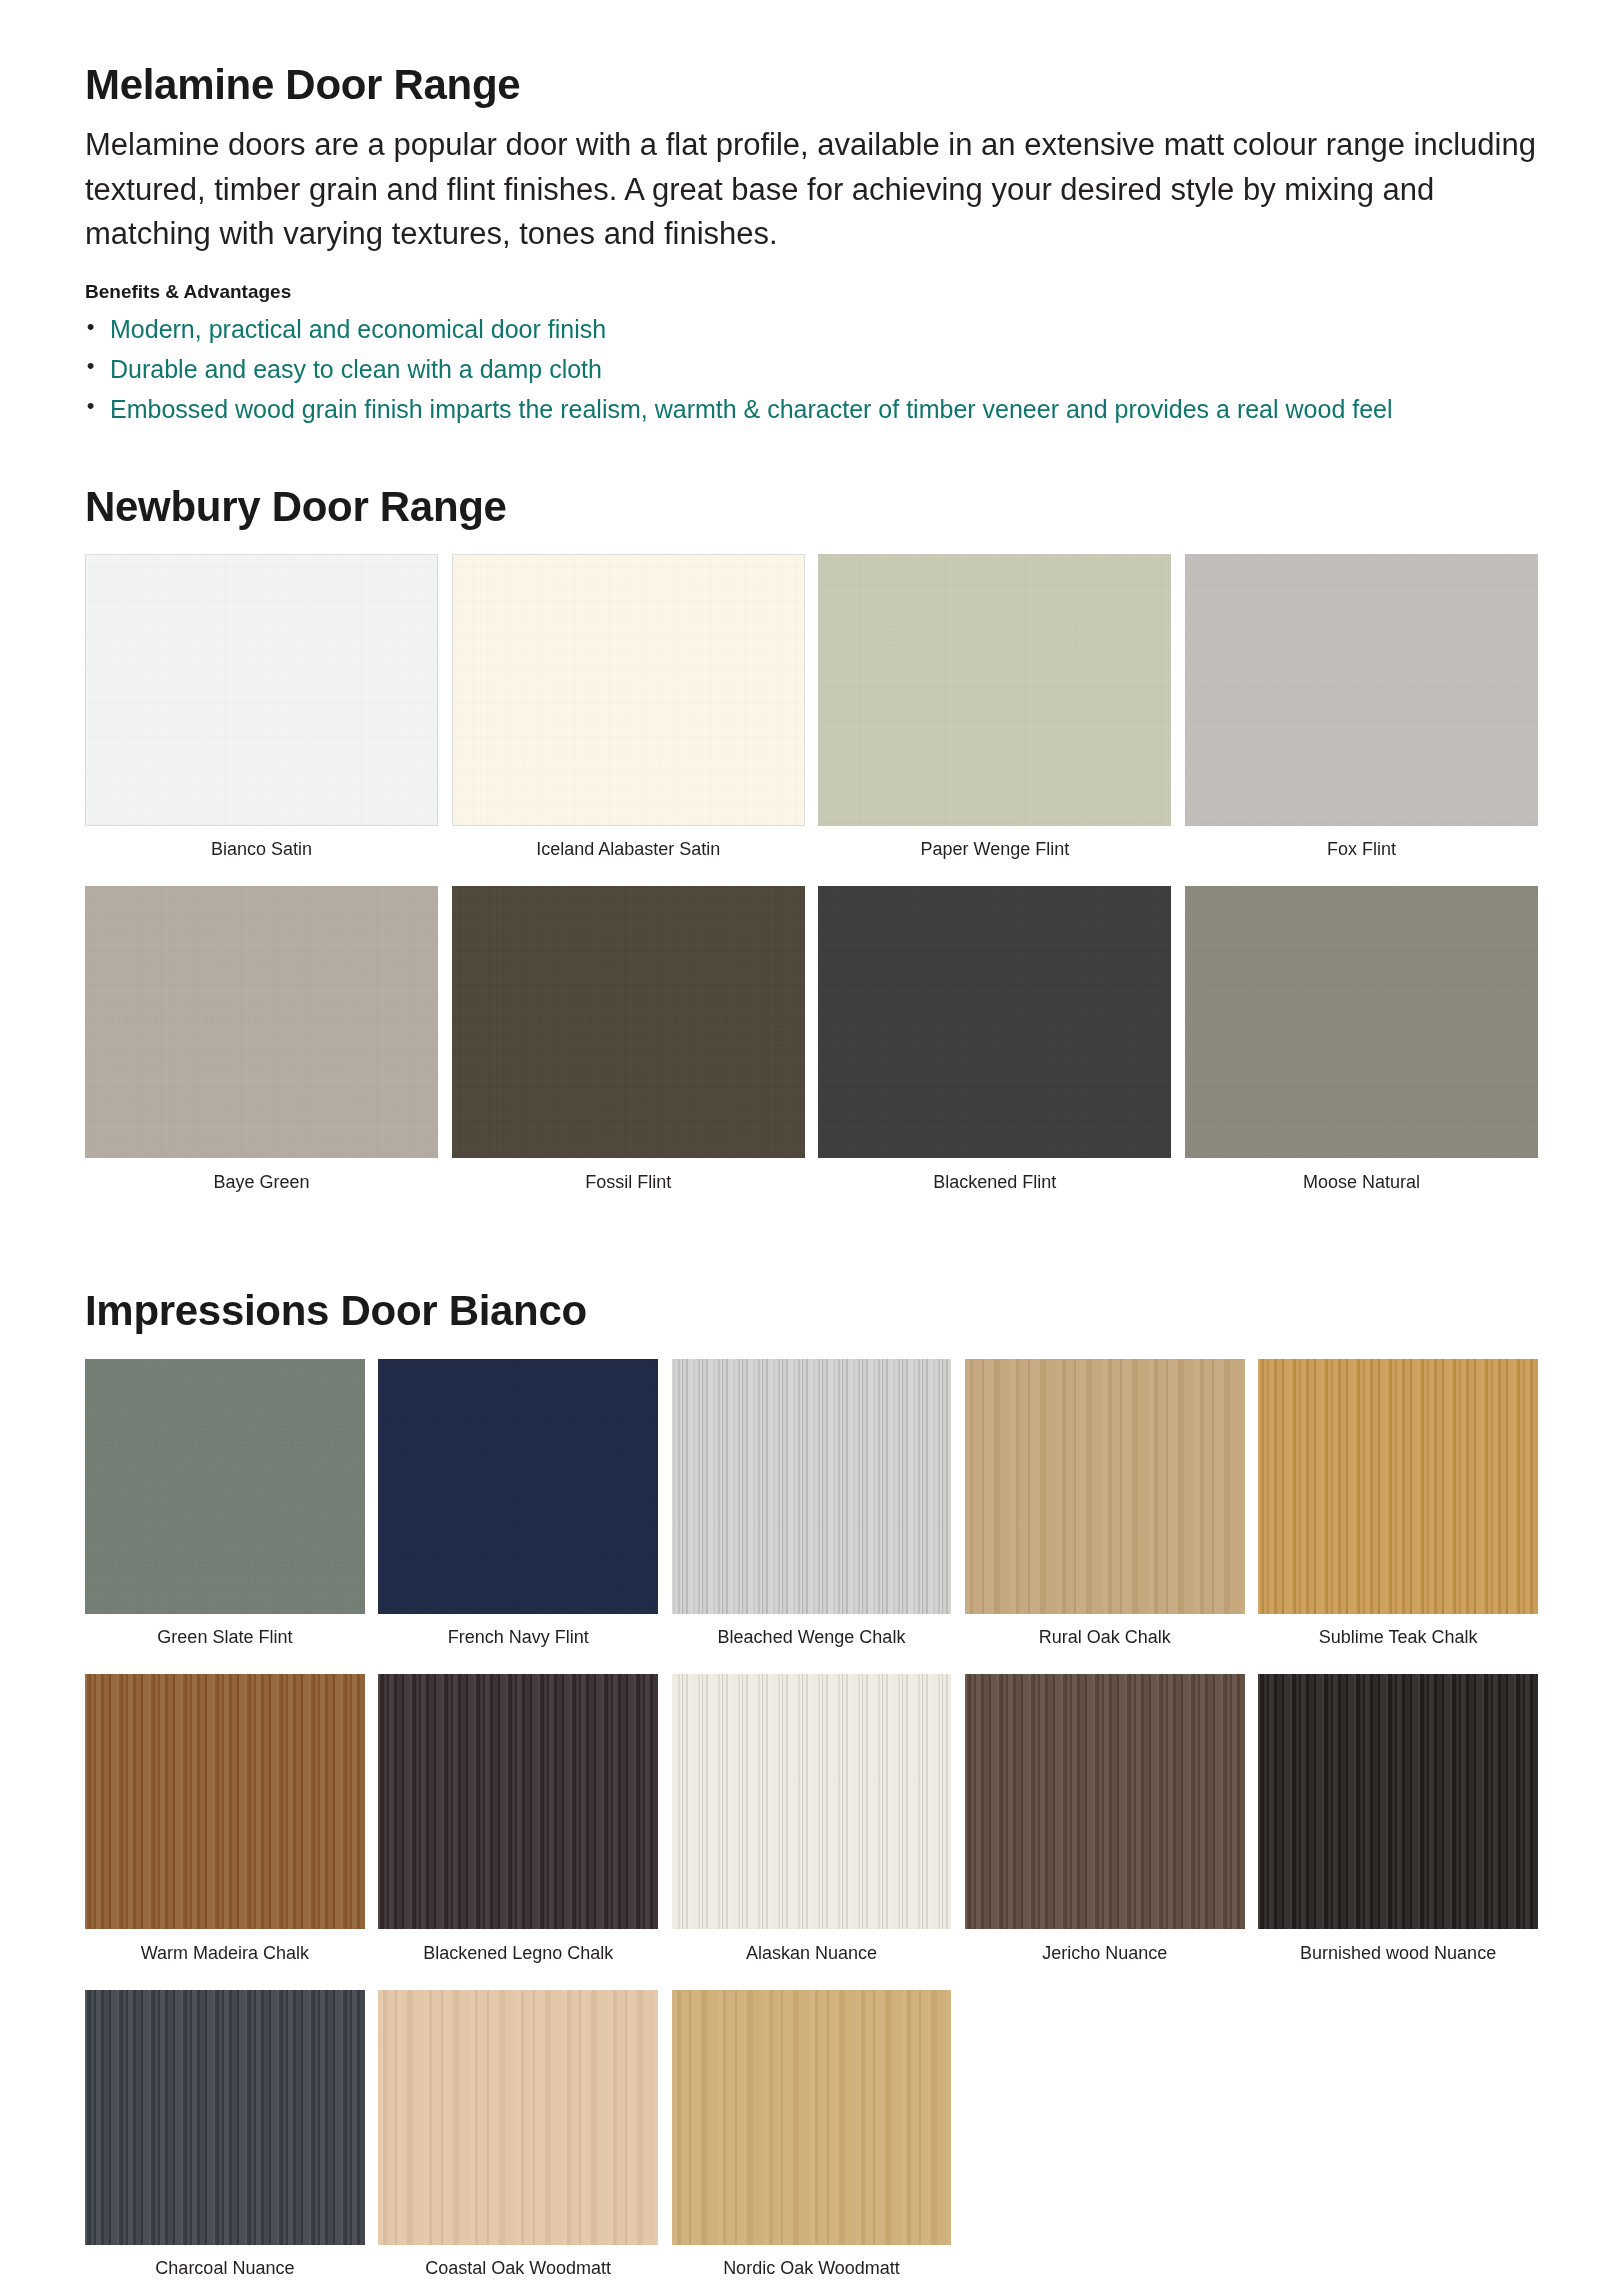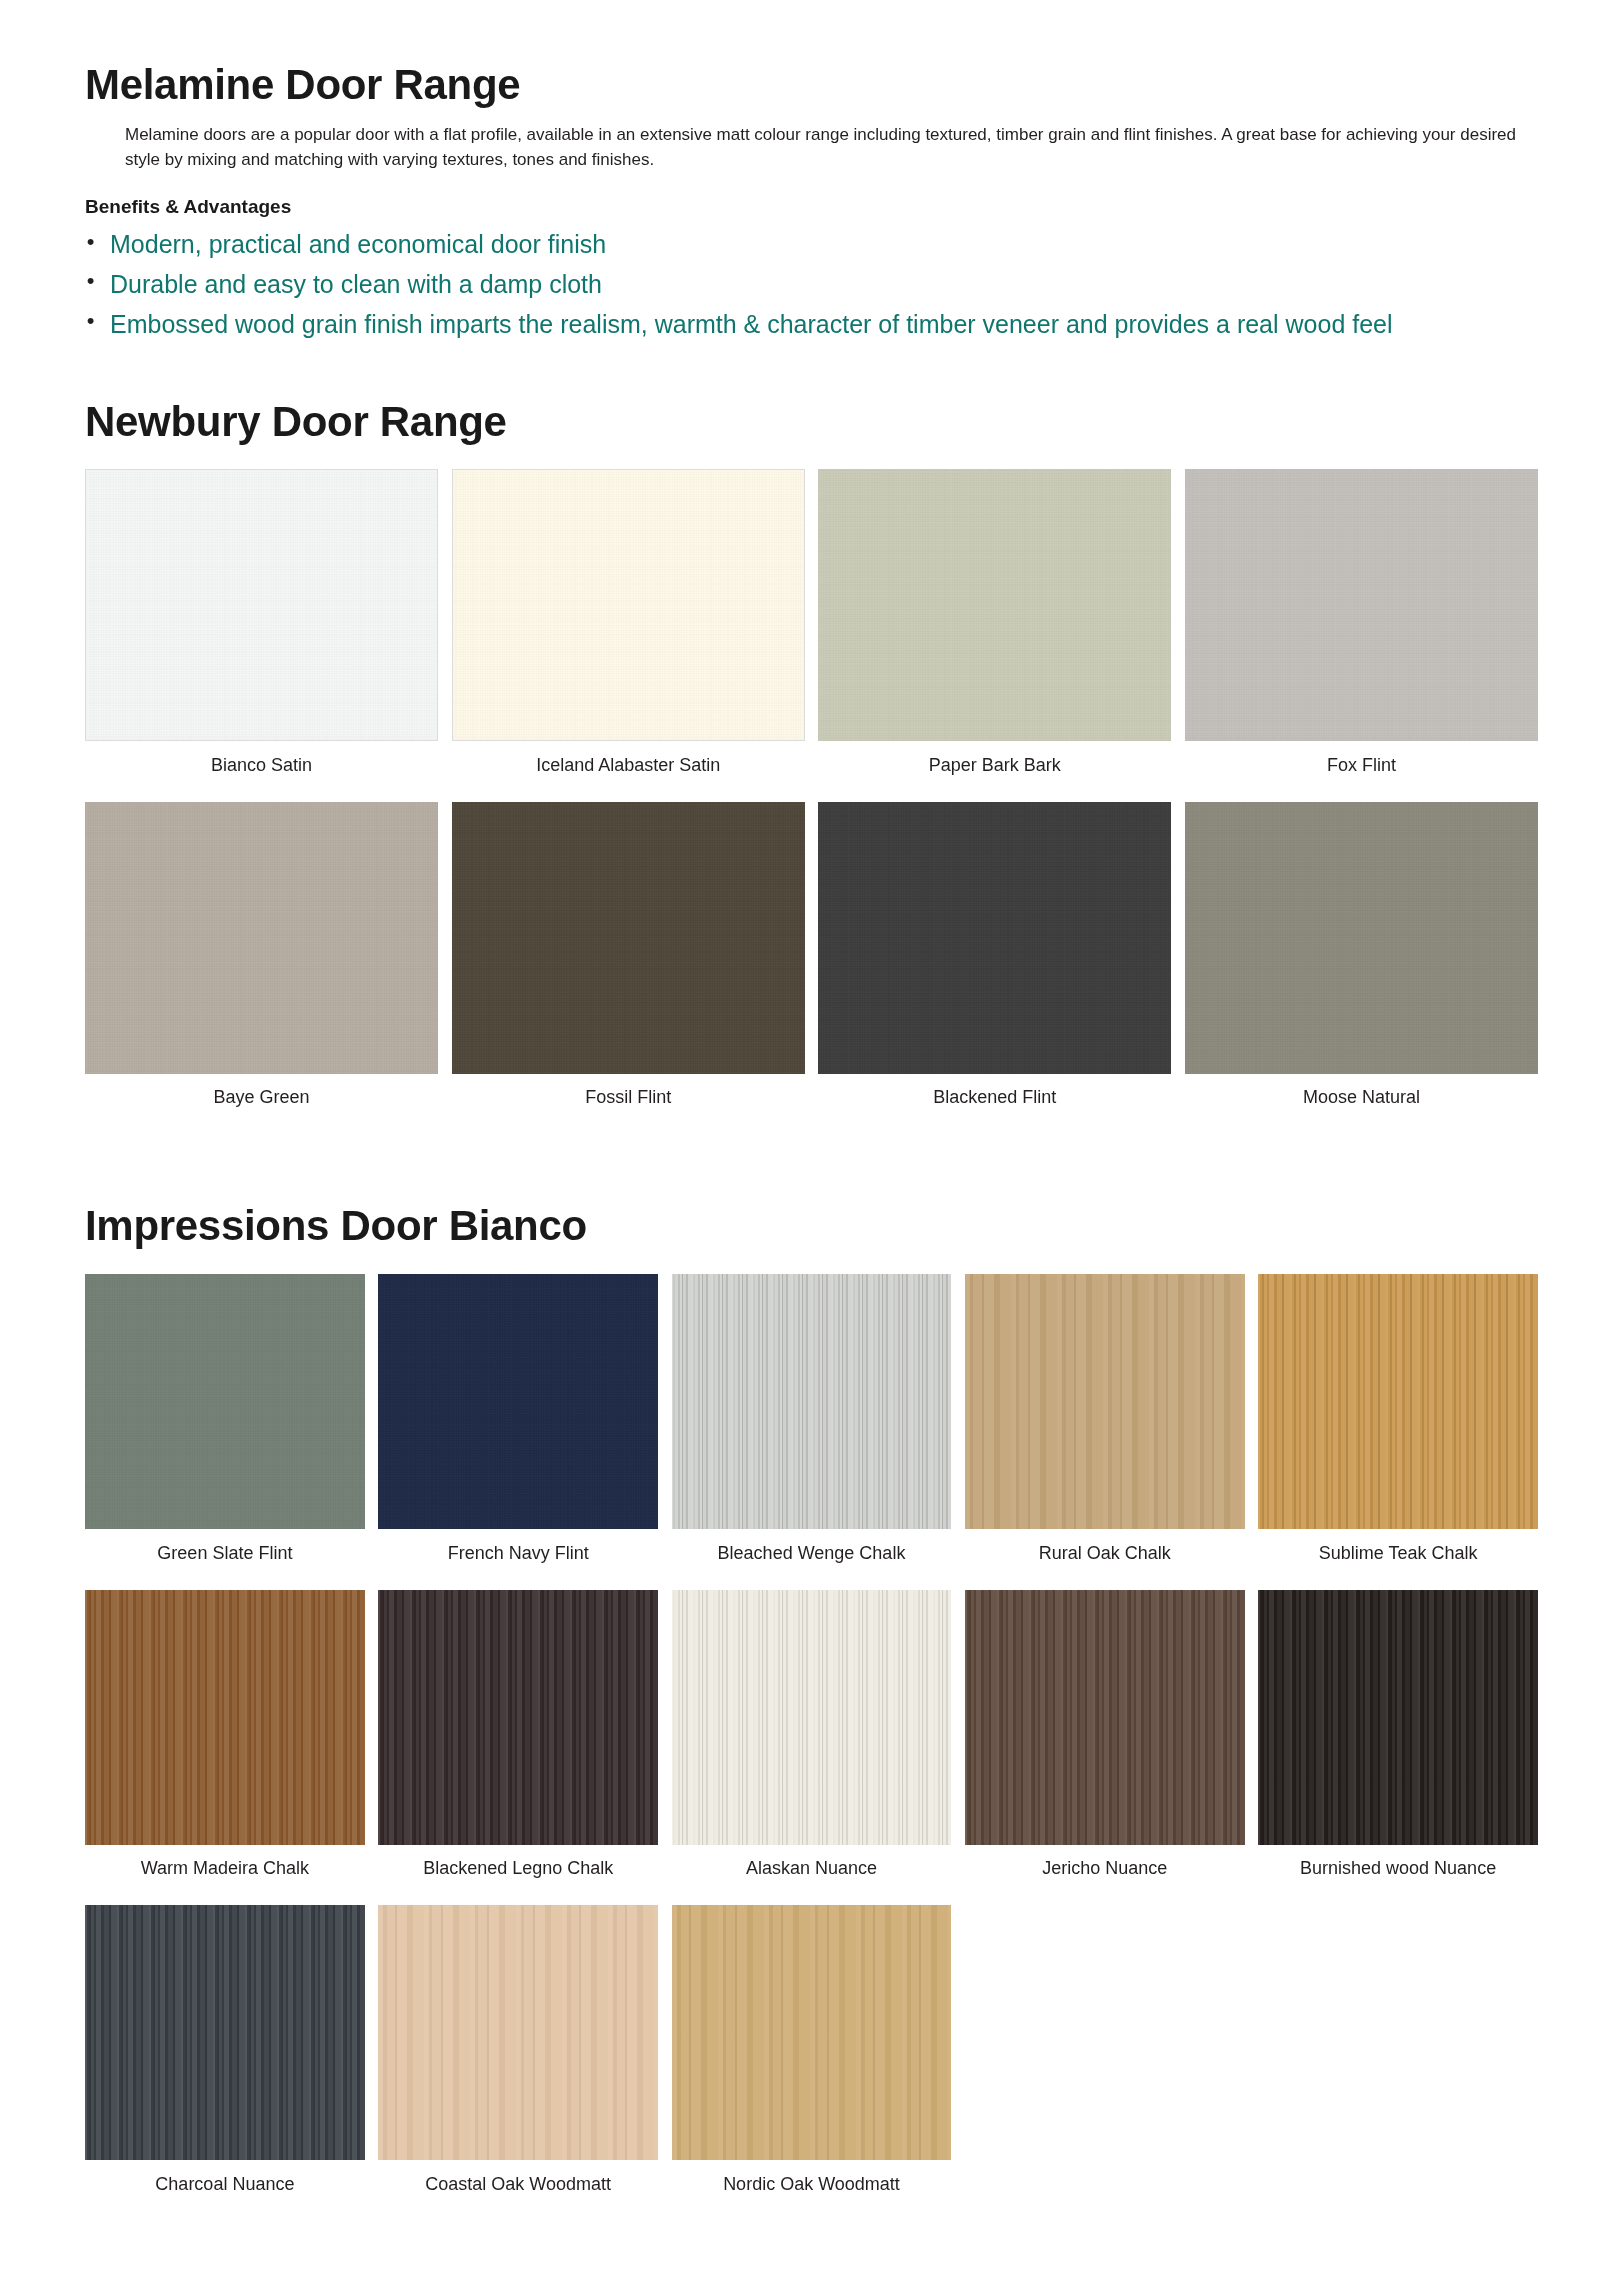--- a/index.html
+++ b/index.html
@@ -26,26 +26,25 @@
     font-weight: 700;
     letter-spacing: -0.3px;
     line-height: 1.12;
     color: #1a1a1a;
     margin: 0 0 15px 0;
   }
   h1.section-title.spaced { margin-top: 56px; margin-bottom: 24px; }
   h1.section-title.spaced2 { margin-top: 68px; margin-bottom: 25px; }
 
   p.body-copy {
-    font-size: 17px;
+    font-size: 31px;
     line-height: 1.44;
     color: #231f20;
     max-width: 1454px;
     font-weight: 400;
-    margin-left: 40px;
   }
 
   h2.sub-title {
     font-size: 19px;
     font-weight: 700;
     color: #1a1a1a;
     margin: 24px 0 8.5px 0;
   }
 
   ul.benefits { list-style: none; }
@@ -194,21 +193,21 @@
         <div class="swatch-label">Bianco Satin</div>
       </div>
 
       <div class="swatch-cell">
         <div class="swatch-chip bordered matte" style="background:#fdf8e7"></div>
         <div class="swatch-label">Iceland Alabaster Satin</div>
       </div>
 
       <div class="swatch-cell">
         <div class="swatch-chip matte" style="background:#c9cab6"></div>
-        <div class="swatch-label">Paper Bark Bark</div>
+        <div class="swatch-label">Paper Wenge Flint</div>
       </div>
 
       <div class="swatch-cell">
         <div class="swatch-chip matte" style="background:#c2beba"></div>
         <div class="swatch-label">Fox Flint</div>
       </div>
 
       <div class="swatch-cell">
         <div class="swatch-chip matte" style="background:#b5aca2"></div>
         <div class="swatch-label">Baye Green</div>

